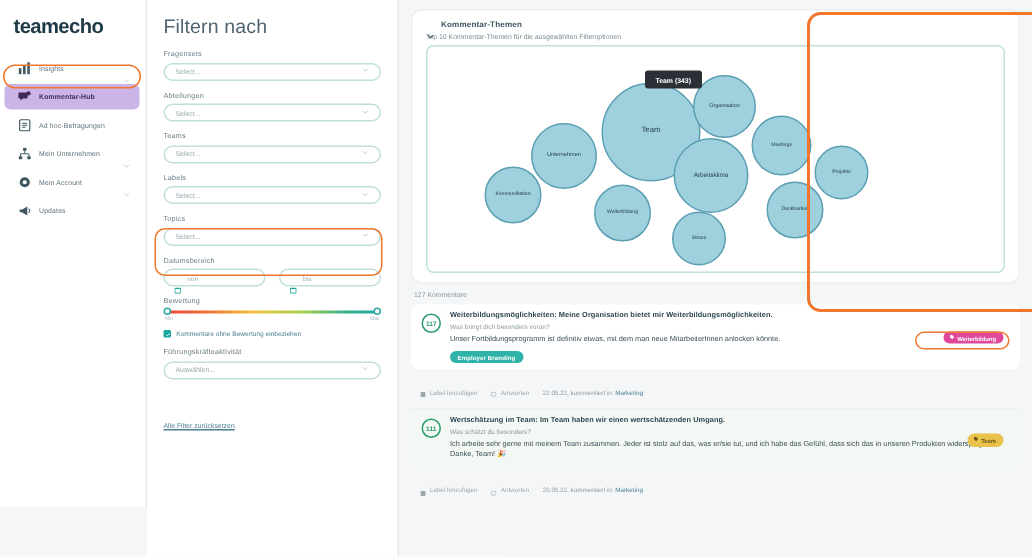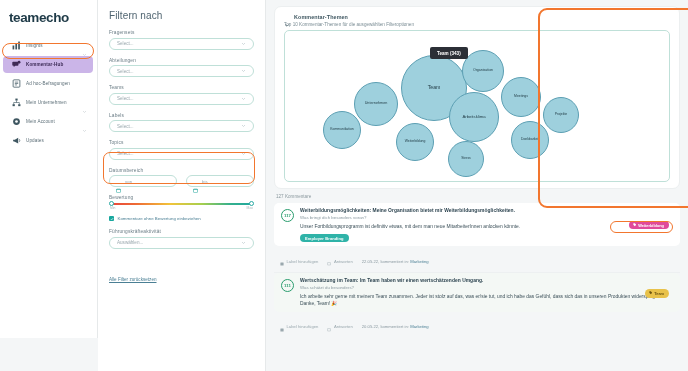--- a/index.html
+++ b/index.html
@@ -40,21 +40,21 @@
     border: 1.6px solid #f2762e; border-radius: 9px; pointer-events: none;
   }
 
   
   .filters {
     width: 168px; height: 371px; background: #ffffff;
     border-right: 1px solid #e6e9ea; padding: 10px 11px 0 11px;
     flex-shrink: 0; position: relative;
   }
   .filters h2 {
-    font-size: 10px; font-weight: 400; color: #4f6470;
+    font-size: 13px; font-weight: 400; color: #4f6470;
     margin-bottom: 9px; letter-spacing: .1px;
   }
   .fgroup { margin-bottom: 8px; }
   .flabel {
     font-size: 4.8px; color: #6b7d86; margin-bottom: 2.5px;
     letter-spacing: .15px;
   }
   .fselect {
     height: 12px; border: 0.8px solid #bfe0d8; border-radius: 7px;
     background: #fff; display: flex; align-items: center;

